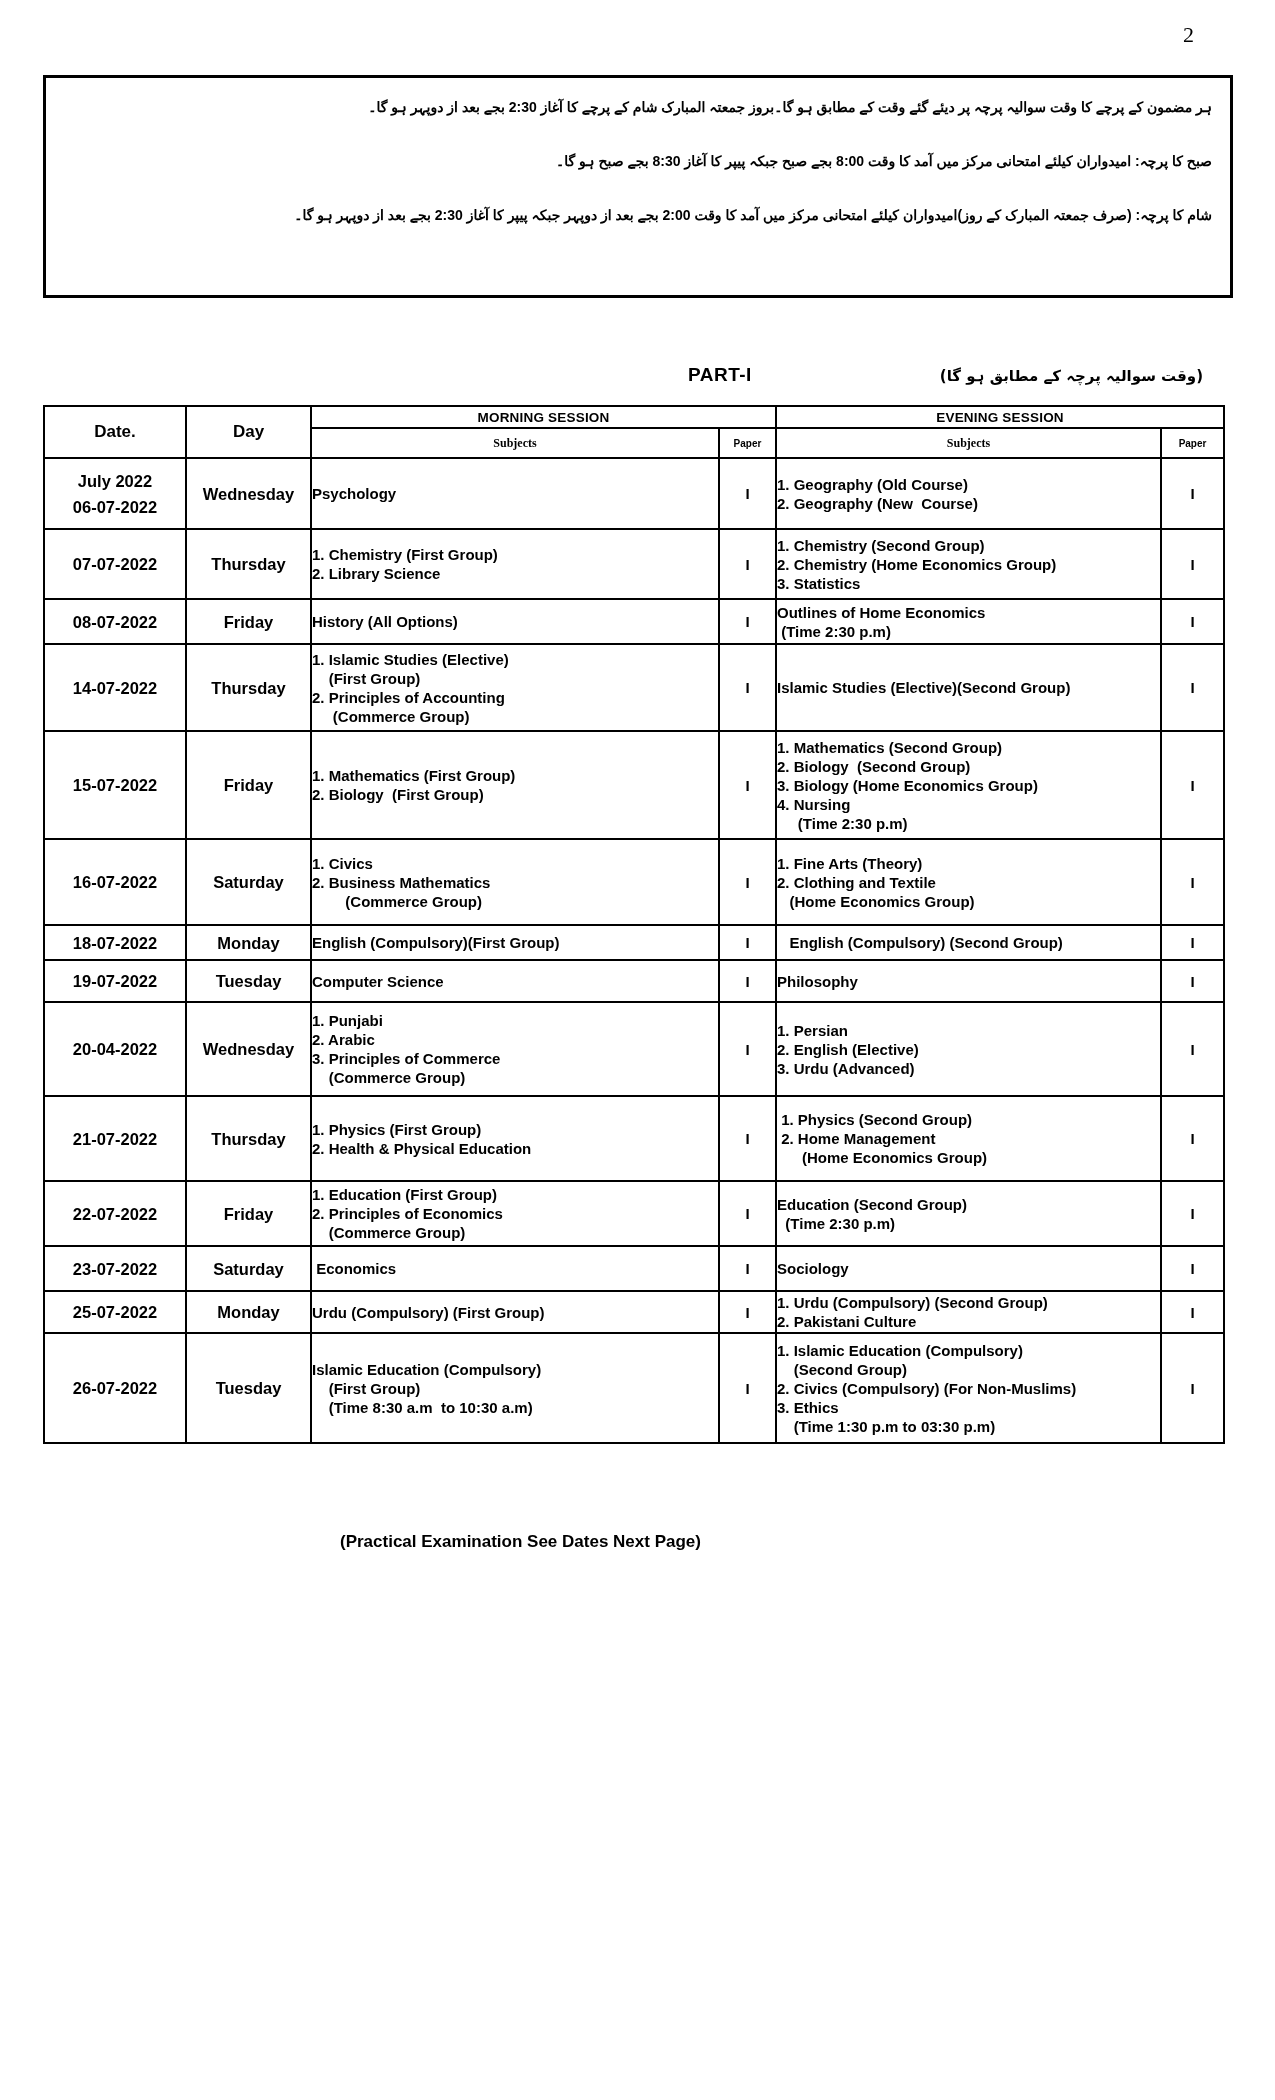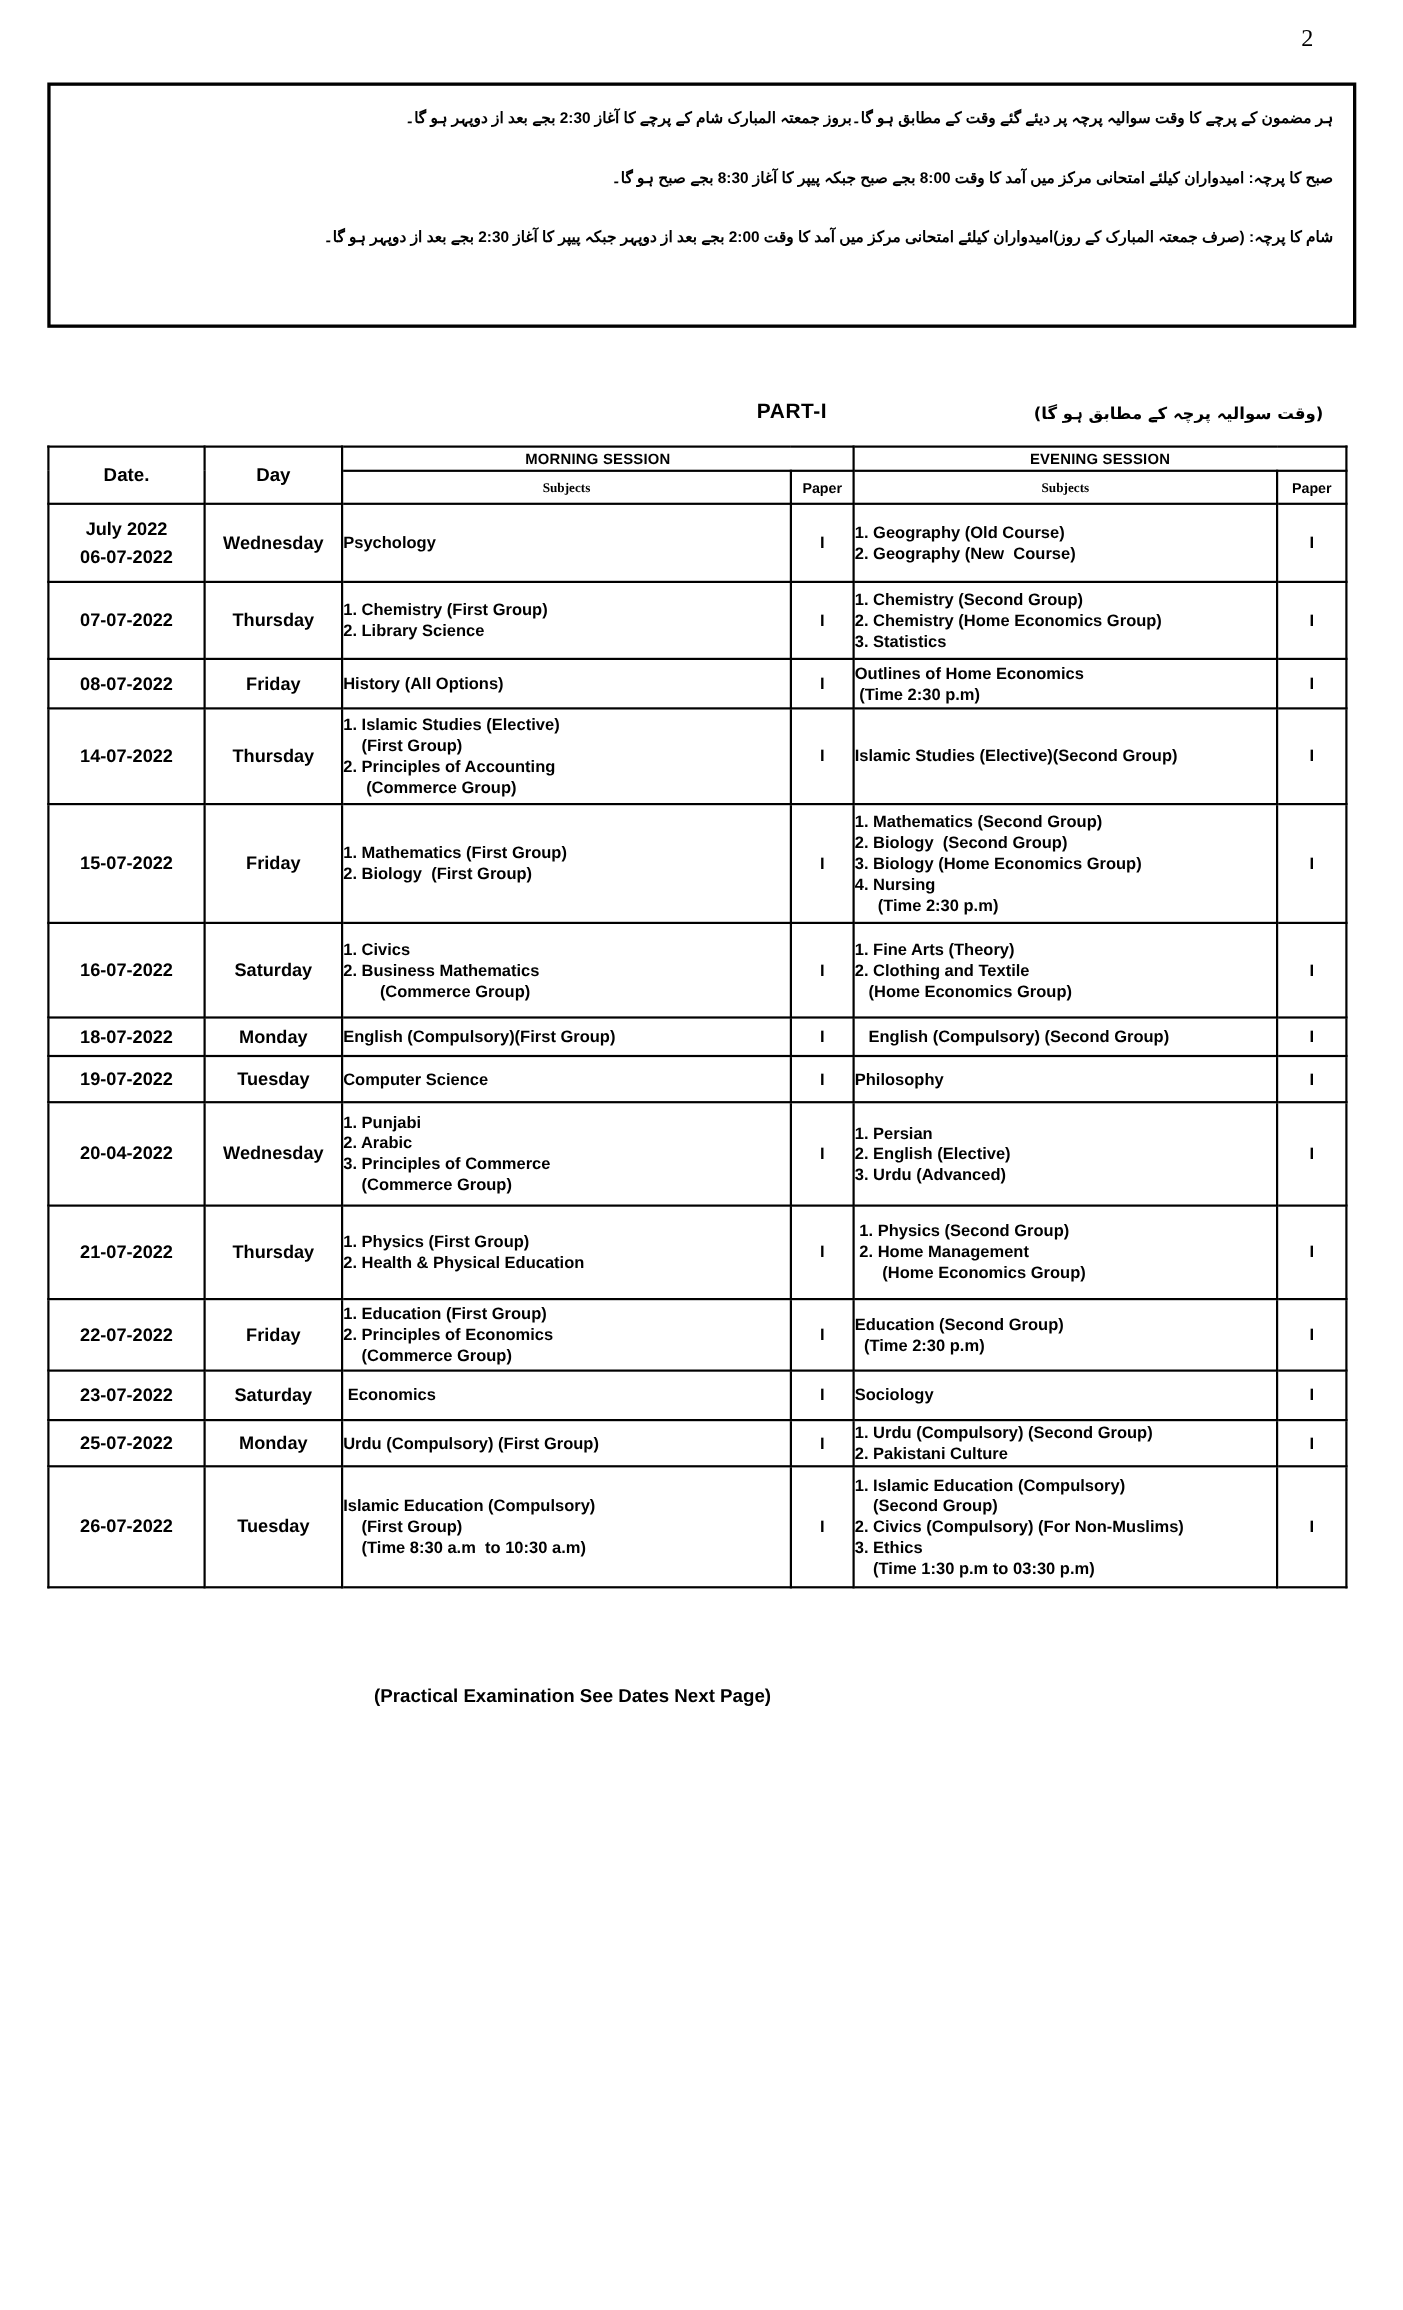--- a/index.html
+++ b/index.html
@@ -60,21 +60,21 @@
     border:2px solid #000;
     padding:0;
     vertical-align:middle;
     font-weight:bold;
     box-sizing:border-box;
   }
   thead th{text-align:center;}
   .h-session{font-size:13.5px; height:22px; letter-spacing:0.2px;}
   .h-main{font-size:17px;}
   .h-sub{font-size:12px; height:30px;font-family:Liberation Serif, serif;}
-  .h-paper{font-size:13px;}
+  .h-paper{font-size:10px;}
   tbody td{border-top-width:3px; border-bottom-width:3px;}
   td.c-date, td.c-day{
     text-align:center; font-size:16.5px;
     white-space:pre-line; line-height:26px;
   }
   td.c-subj{
     text-align:left; font-size:15px;
     white-space:pre-wrap; line-height:19px;
     padding:5px 2px 5px 8px;
   }

